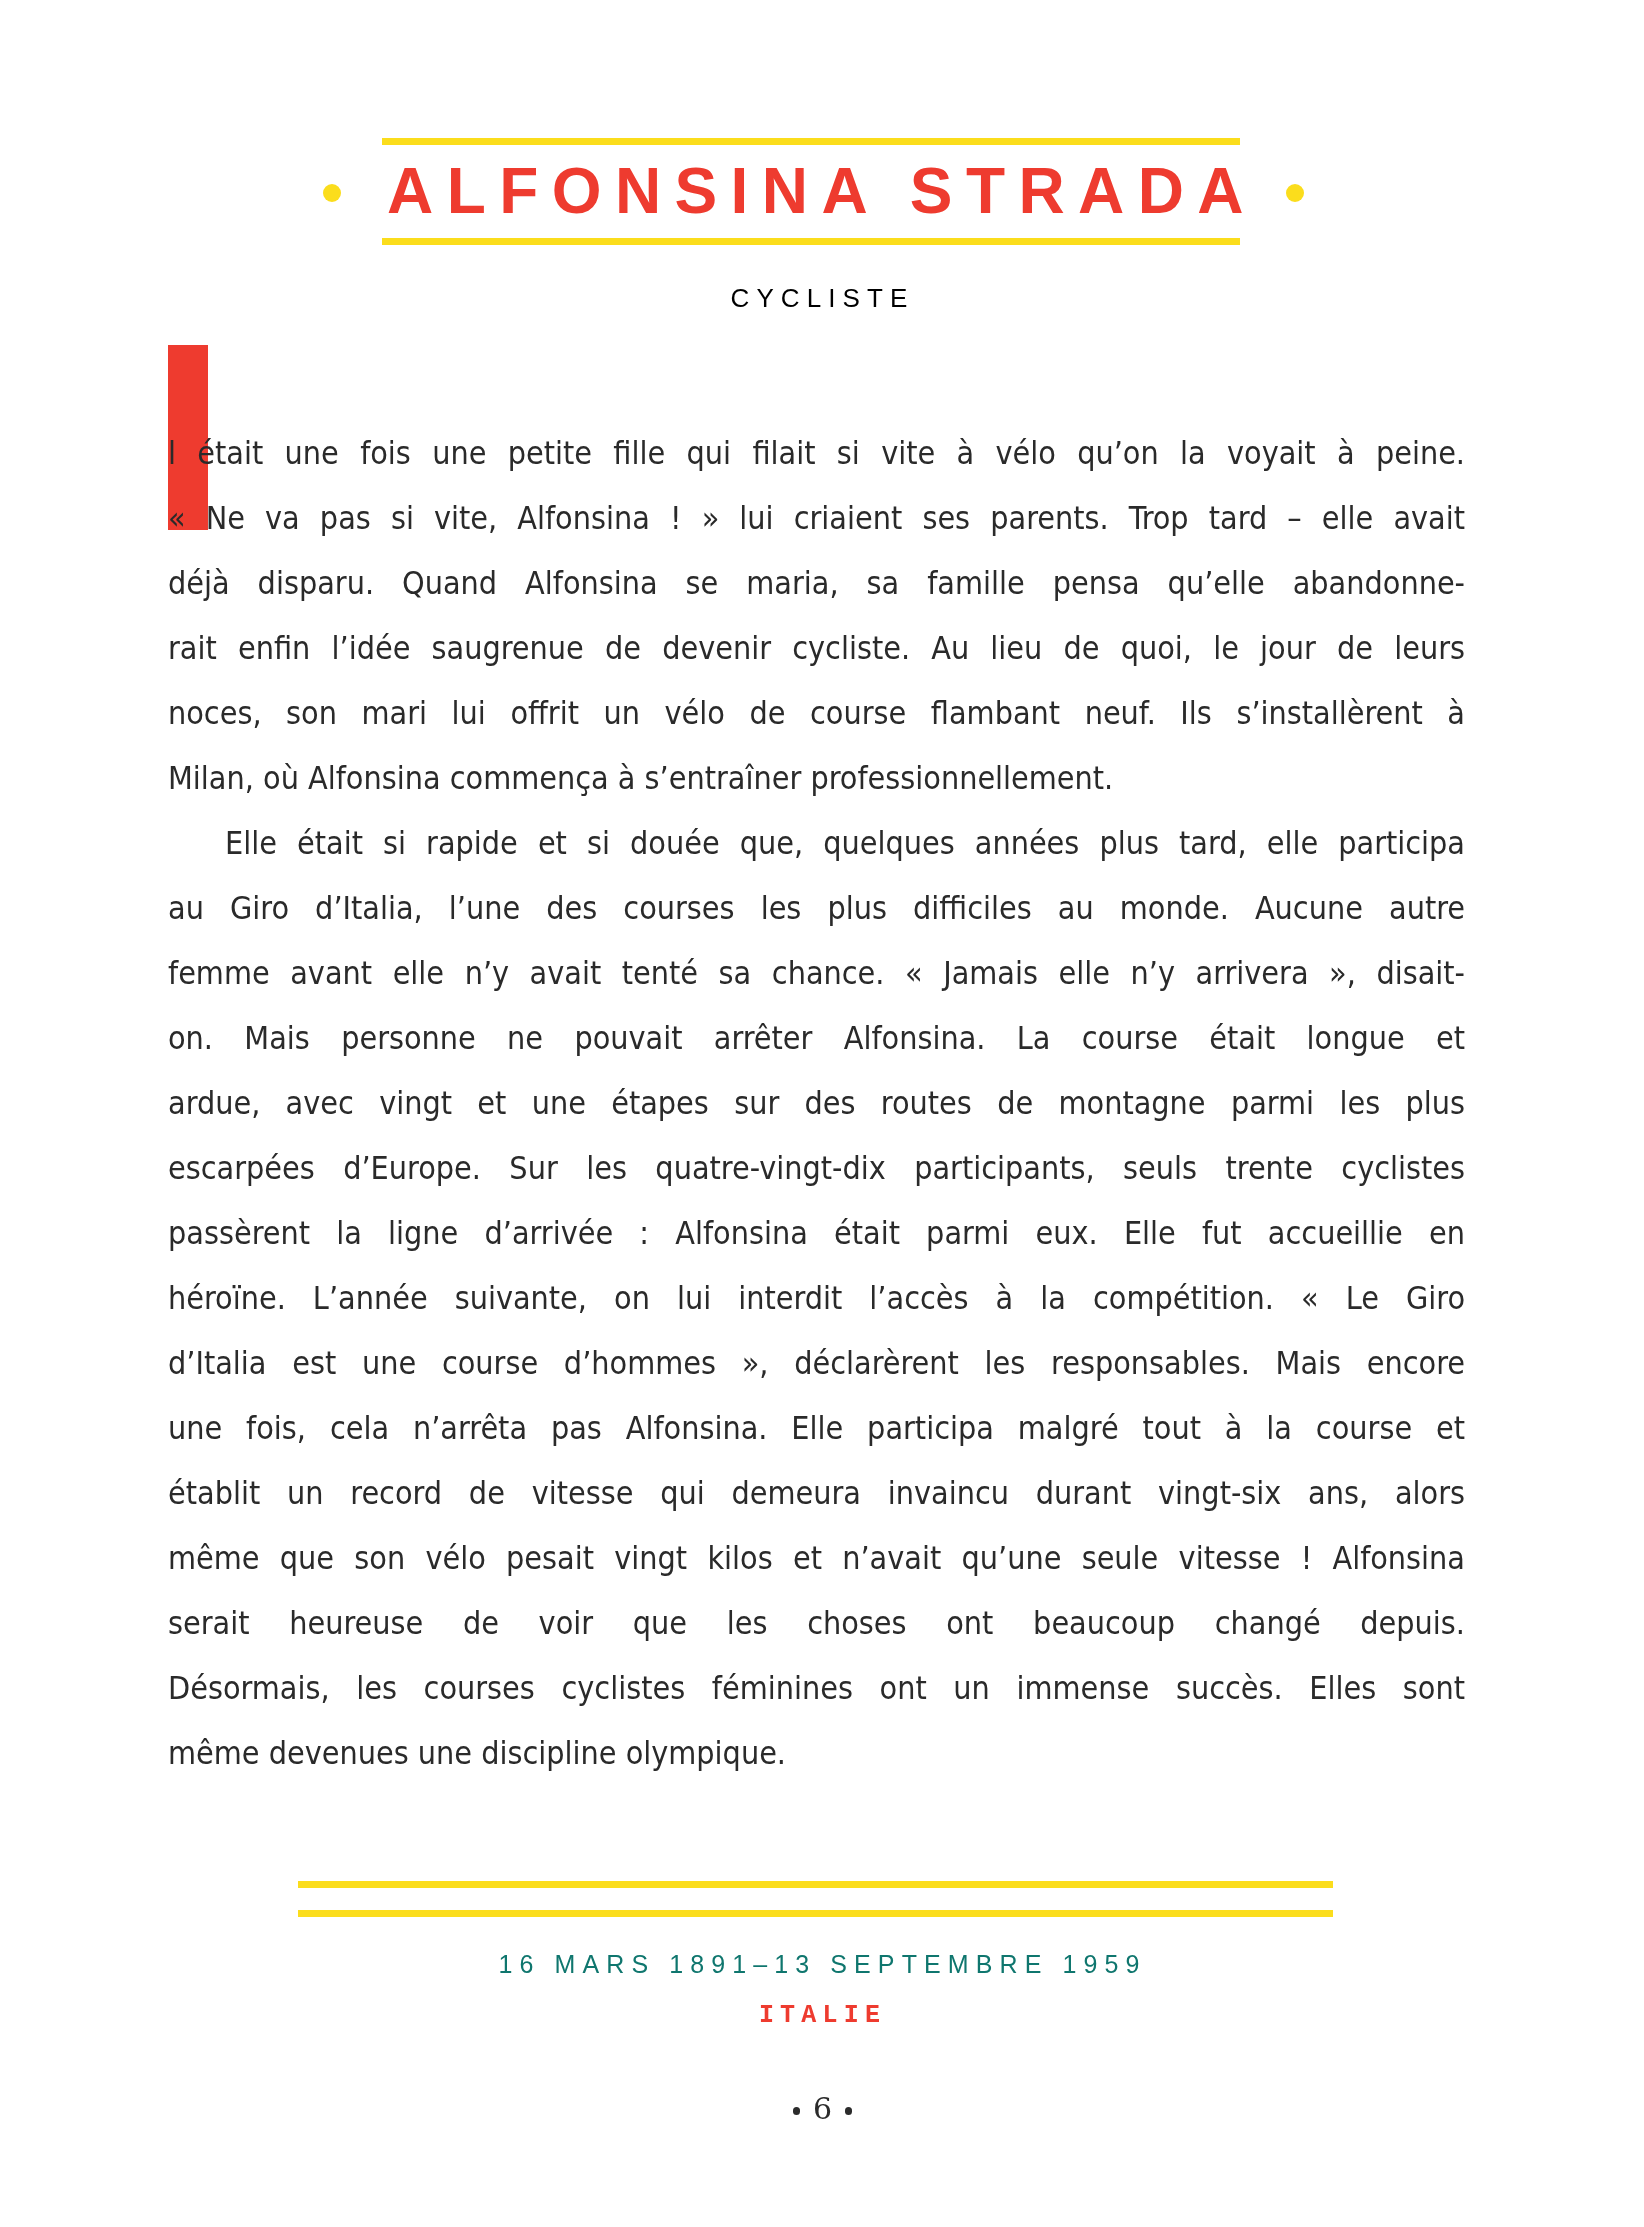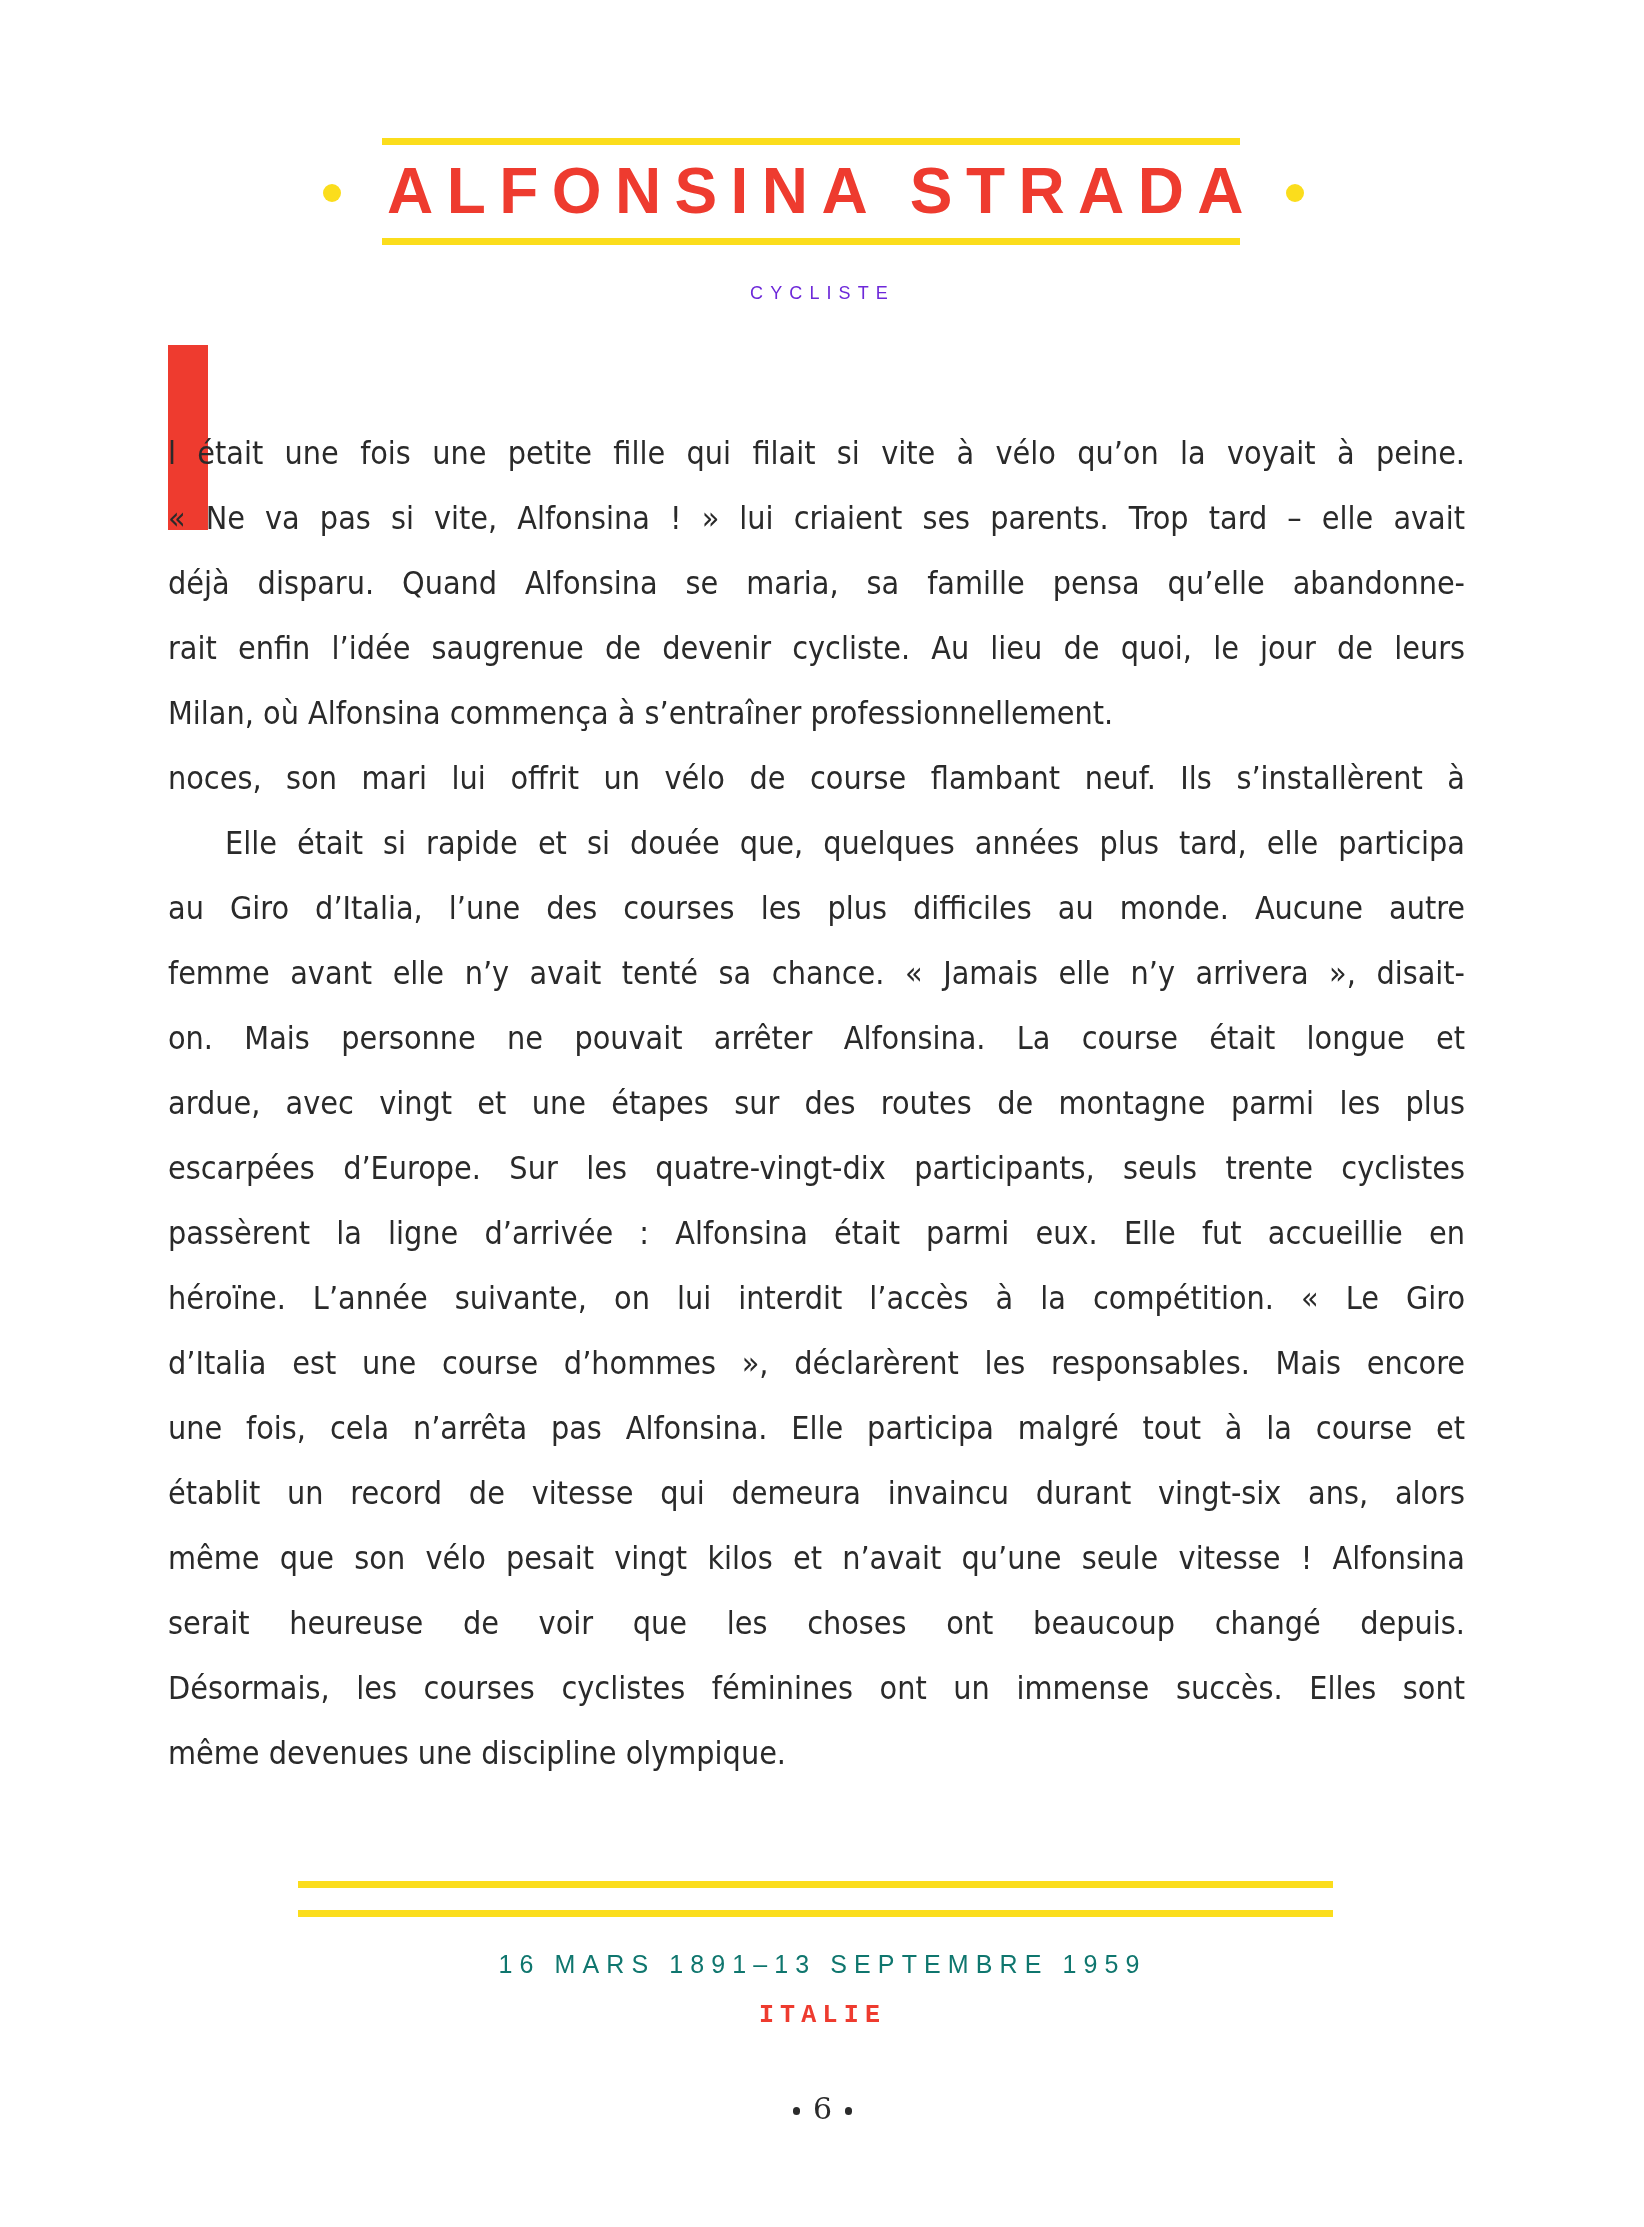--- a/index.html
+++ b/index.html
@@ -11,22 +11,22 @@
 
     .title {
       position: absolute; left: 356px; width: 932px; top: 153px;
       text-align: center;
       font-family: "Liberation Sans", sans-serif; font-weight: bold;
       font-size: 64px; line-height: 77px; letter-spacing: 13.4px;
       color: #ee3b2f; white-space: nowrap;
     }
     .subtitle {
       position: absolute; left: 0; width: 1645px; top: 283px; text-align: center;
-      font-family: "Liberation Sans", sans-serif; font-size: 18px; letter-spacing: 7.1px;
-      color: #6d28d9;
+      font-family: "Liberation Sans", sans-serif; font-size: 26px; letter-spacing: 7.1px;
+      color: #000000;
     }
 
     .dropcap { position: absolute; left: 168px; top: 345px; width: 40px; height: 185px; background: #ee3b2f; }
 
     .body-text {
       position: absolute; left: 168px; top: 421px; width: 1297px;
       font-family: "DejaVu Sans", sans-serif; font-size: 32px; line-height: 65px;
       color: #2a2a2a; text-align: justify;
       font-stretch: condensed;
     }
@@ -65,22 +65,22 @@
   <div class="title">ALFONSINA STRADA</div>
   <div class="subtitle">CYCLISTE</div>
 
   <div class="dropcap" aria-label="I"></div>
 
   <div class="body-text">
     <span class="line indent2"><span>l était une fois une petite fille qui filait si vite à vélo qu’on la voyait à peine.</span></span>
     <span class="line indent2"><span>« Ne va pas si vite, Alfonsina ! » lui criaient ses parents. Trop tard – elle avait</span></span>
     <span class="line"><span>déjà disparu. Quand Alfonsina se maria, sa famille pensa qu’elle abandonne-</span></span>
     <span class="line"><span>rait enfin l’idée saugrenue de devenir cycliste. Au lieu de quoi, le jour de leurs</span></span>
+    <span class="line"><span>noces, son mari lui offrit un vélo de course flambant neuf. Ils s’installèrent à</span></span>
     <span class="line last"><span>Milan, où Alfonsina commença à s’entraîner professionnellement.</span></span>
-    <span class="line"><span>noces, son mari lui offrit un vélo de course flambant neuf. Ils s’installèrent à</span></span>
     <span class="line indent1"><span>Elle était si rapide et si douée que, quelques années plus tard, elle participa</span></span>
     <span class="line"><span>au Giro d’Italia, l’une des courses les plus difficiles au monde. Aucune autre</span></span>
     <span class="line"><span>femme avant elle n’y avait tenté sa chance. « Jamais elle n’y arrivera », disait-</span></span>
     <span class="line"><span>on. Mais personne ne pouvait arrêter Alfonsina. La course était longue et</span></span>
     <span class="line"><span>ardue, avec vingt et une étapes sur des routes de montagne parmi les plus</span></span>
     <span class="line"><span>escarpées d’Europe. Sur les quatre-vingt-dix participants, seuls trente cyclistes</span></span>
     <span class="line"><span>passèrent la ligne d’arrivée : Alfonsina était parmi eux. Elle fut accueillie en</span></span>
     <span class="line"><span>héroïne. L’année suivante, on lui interdit l’accès à la compétition. « Le Giro</span></span>
     <span class="line"><span>d’Italia est une course d’hommes », déclarèrent les responsables. Mais encore</span></span>
     <span class="line"><span>une fois, cela n’arrêta pas Alfonsina. Elle participa malgré tout à la course et</span></span>

